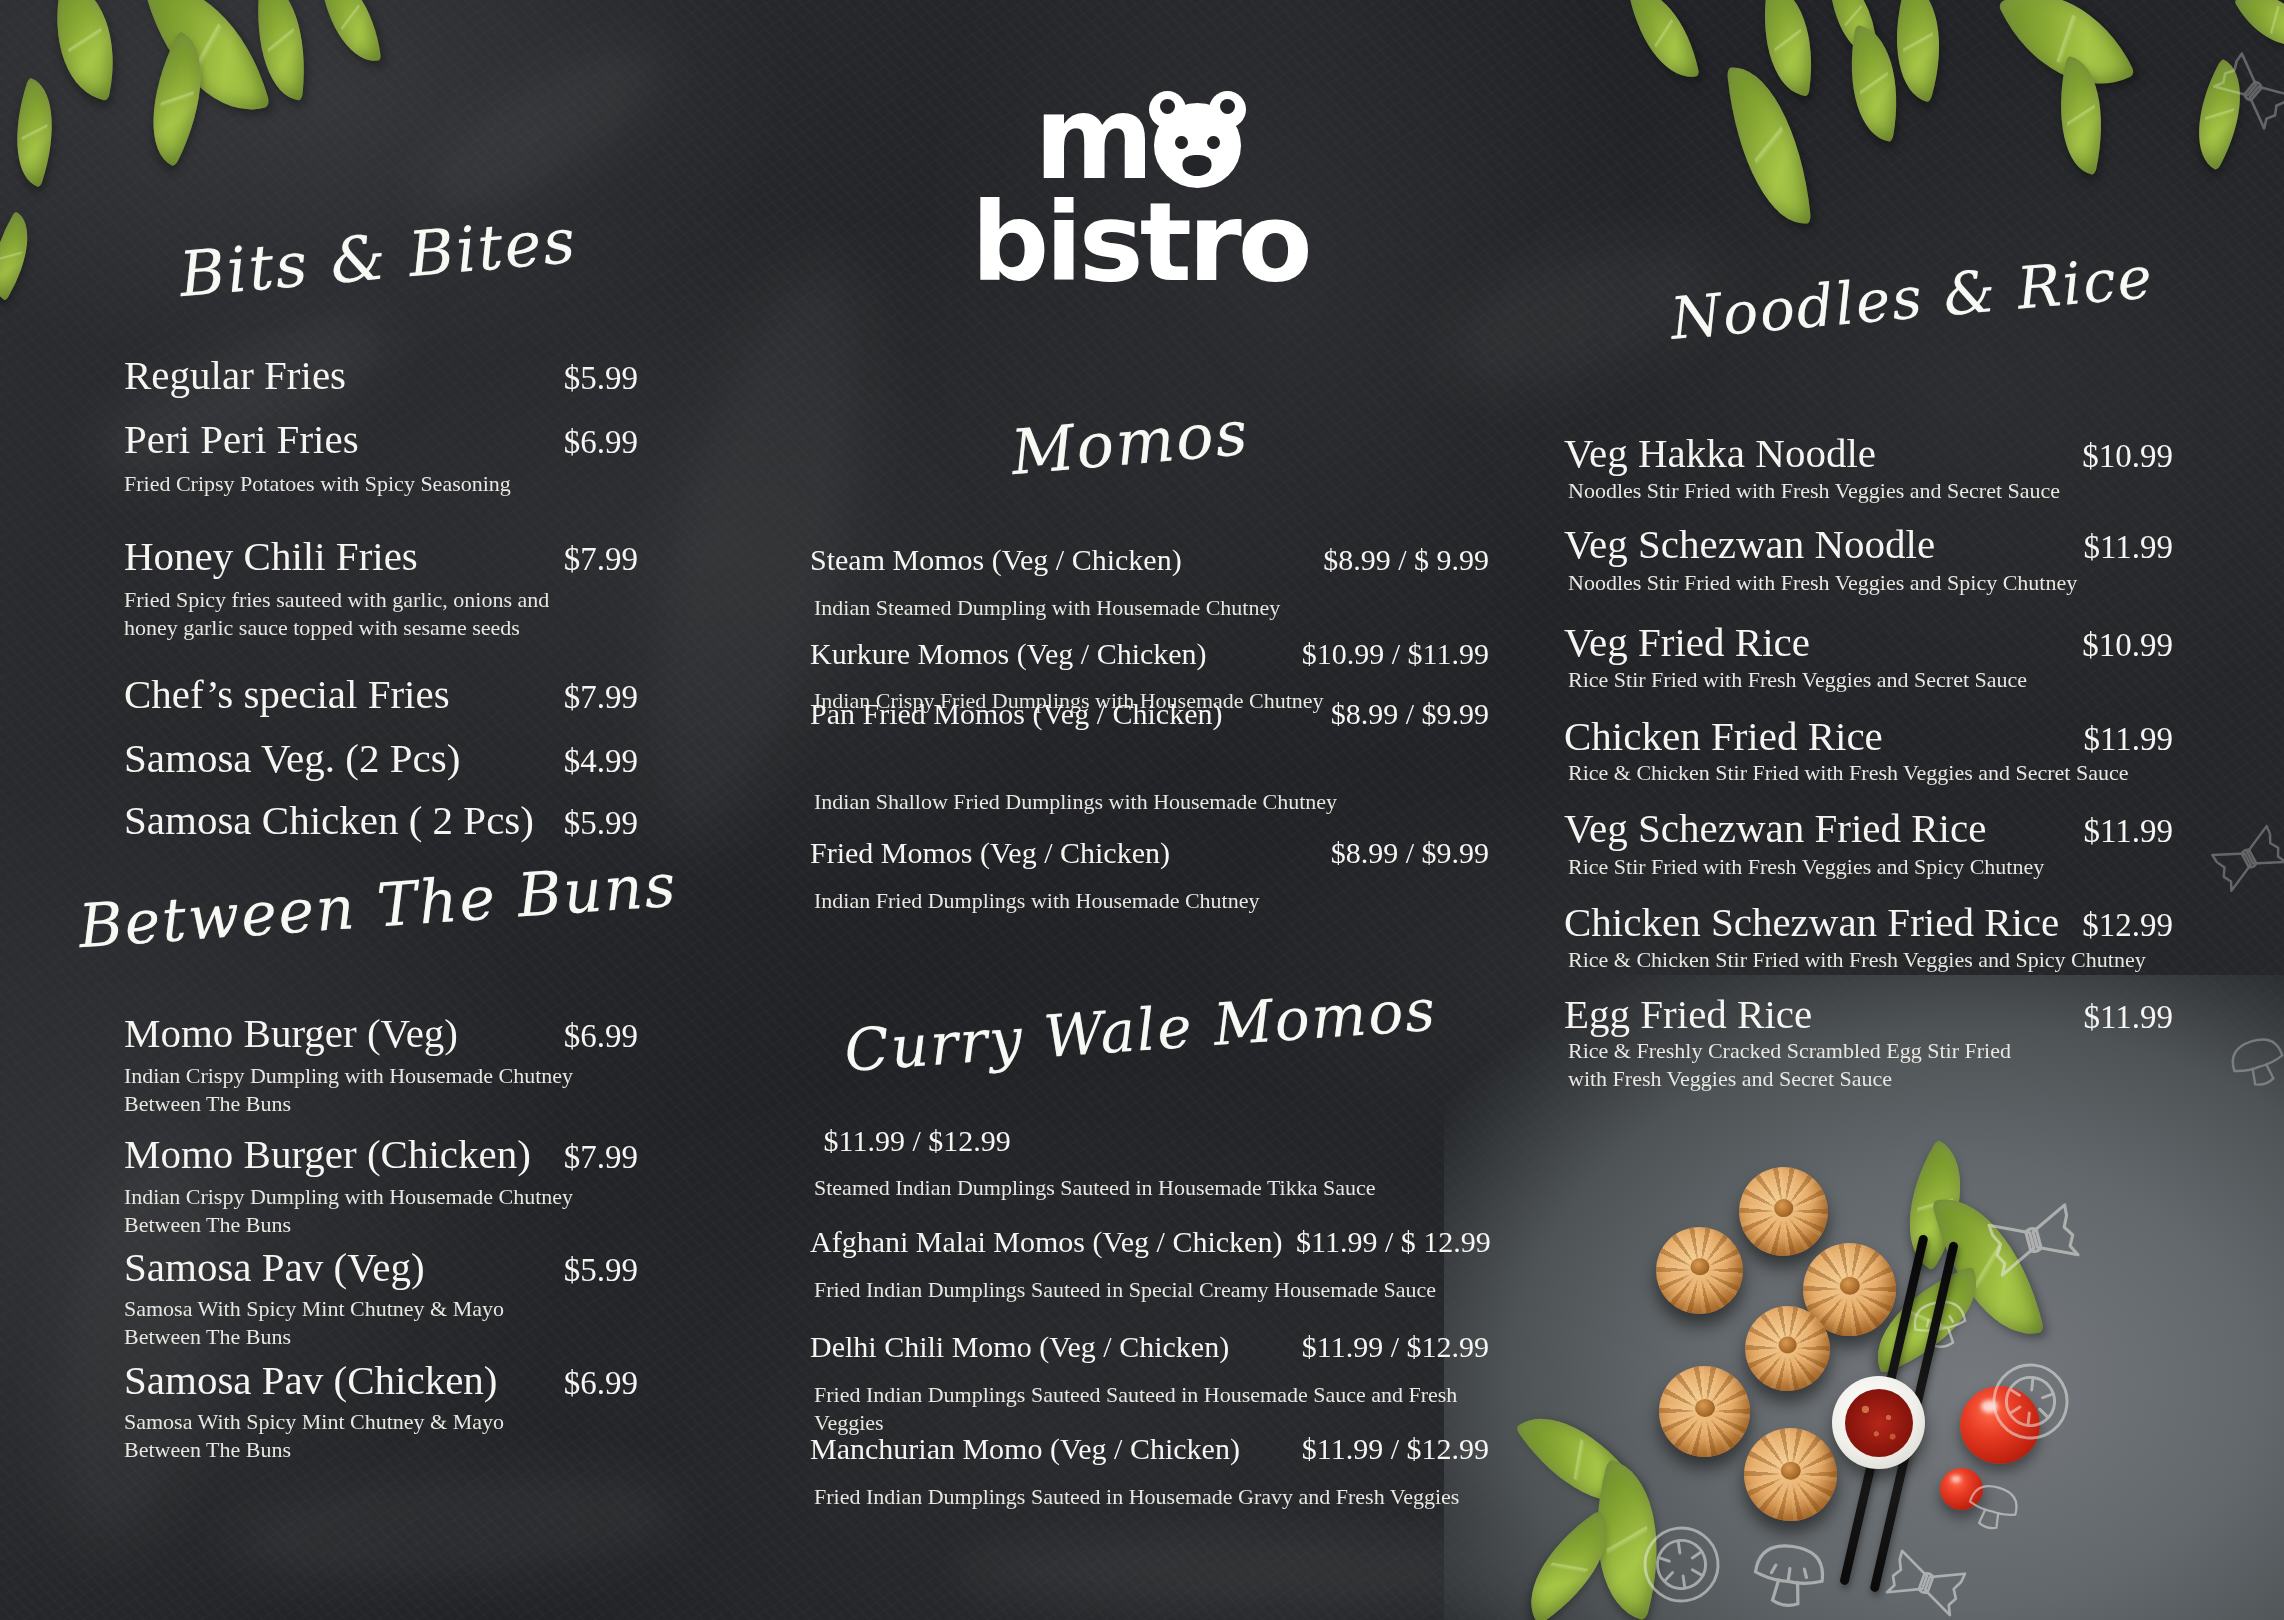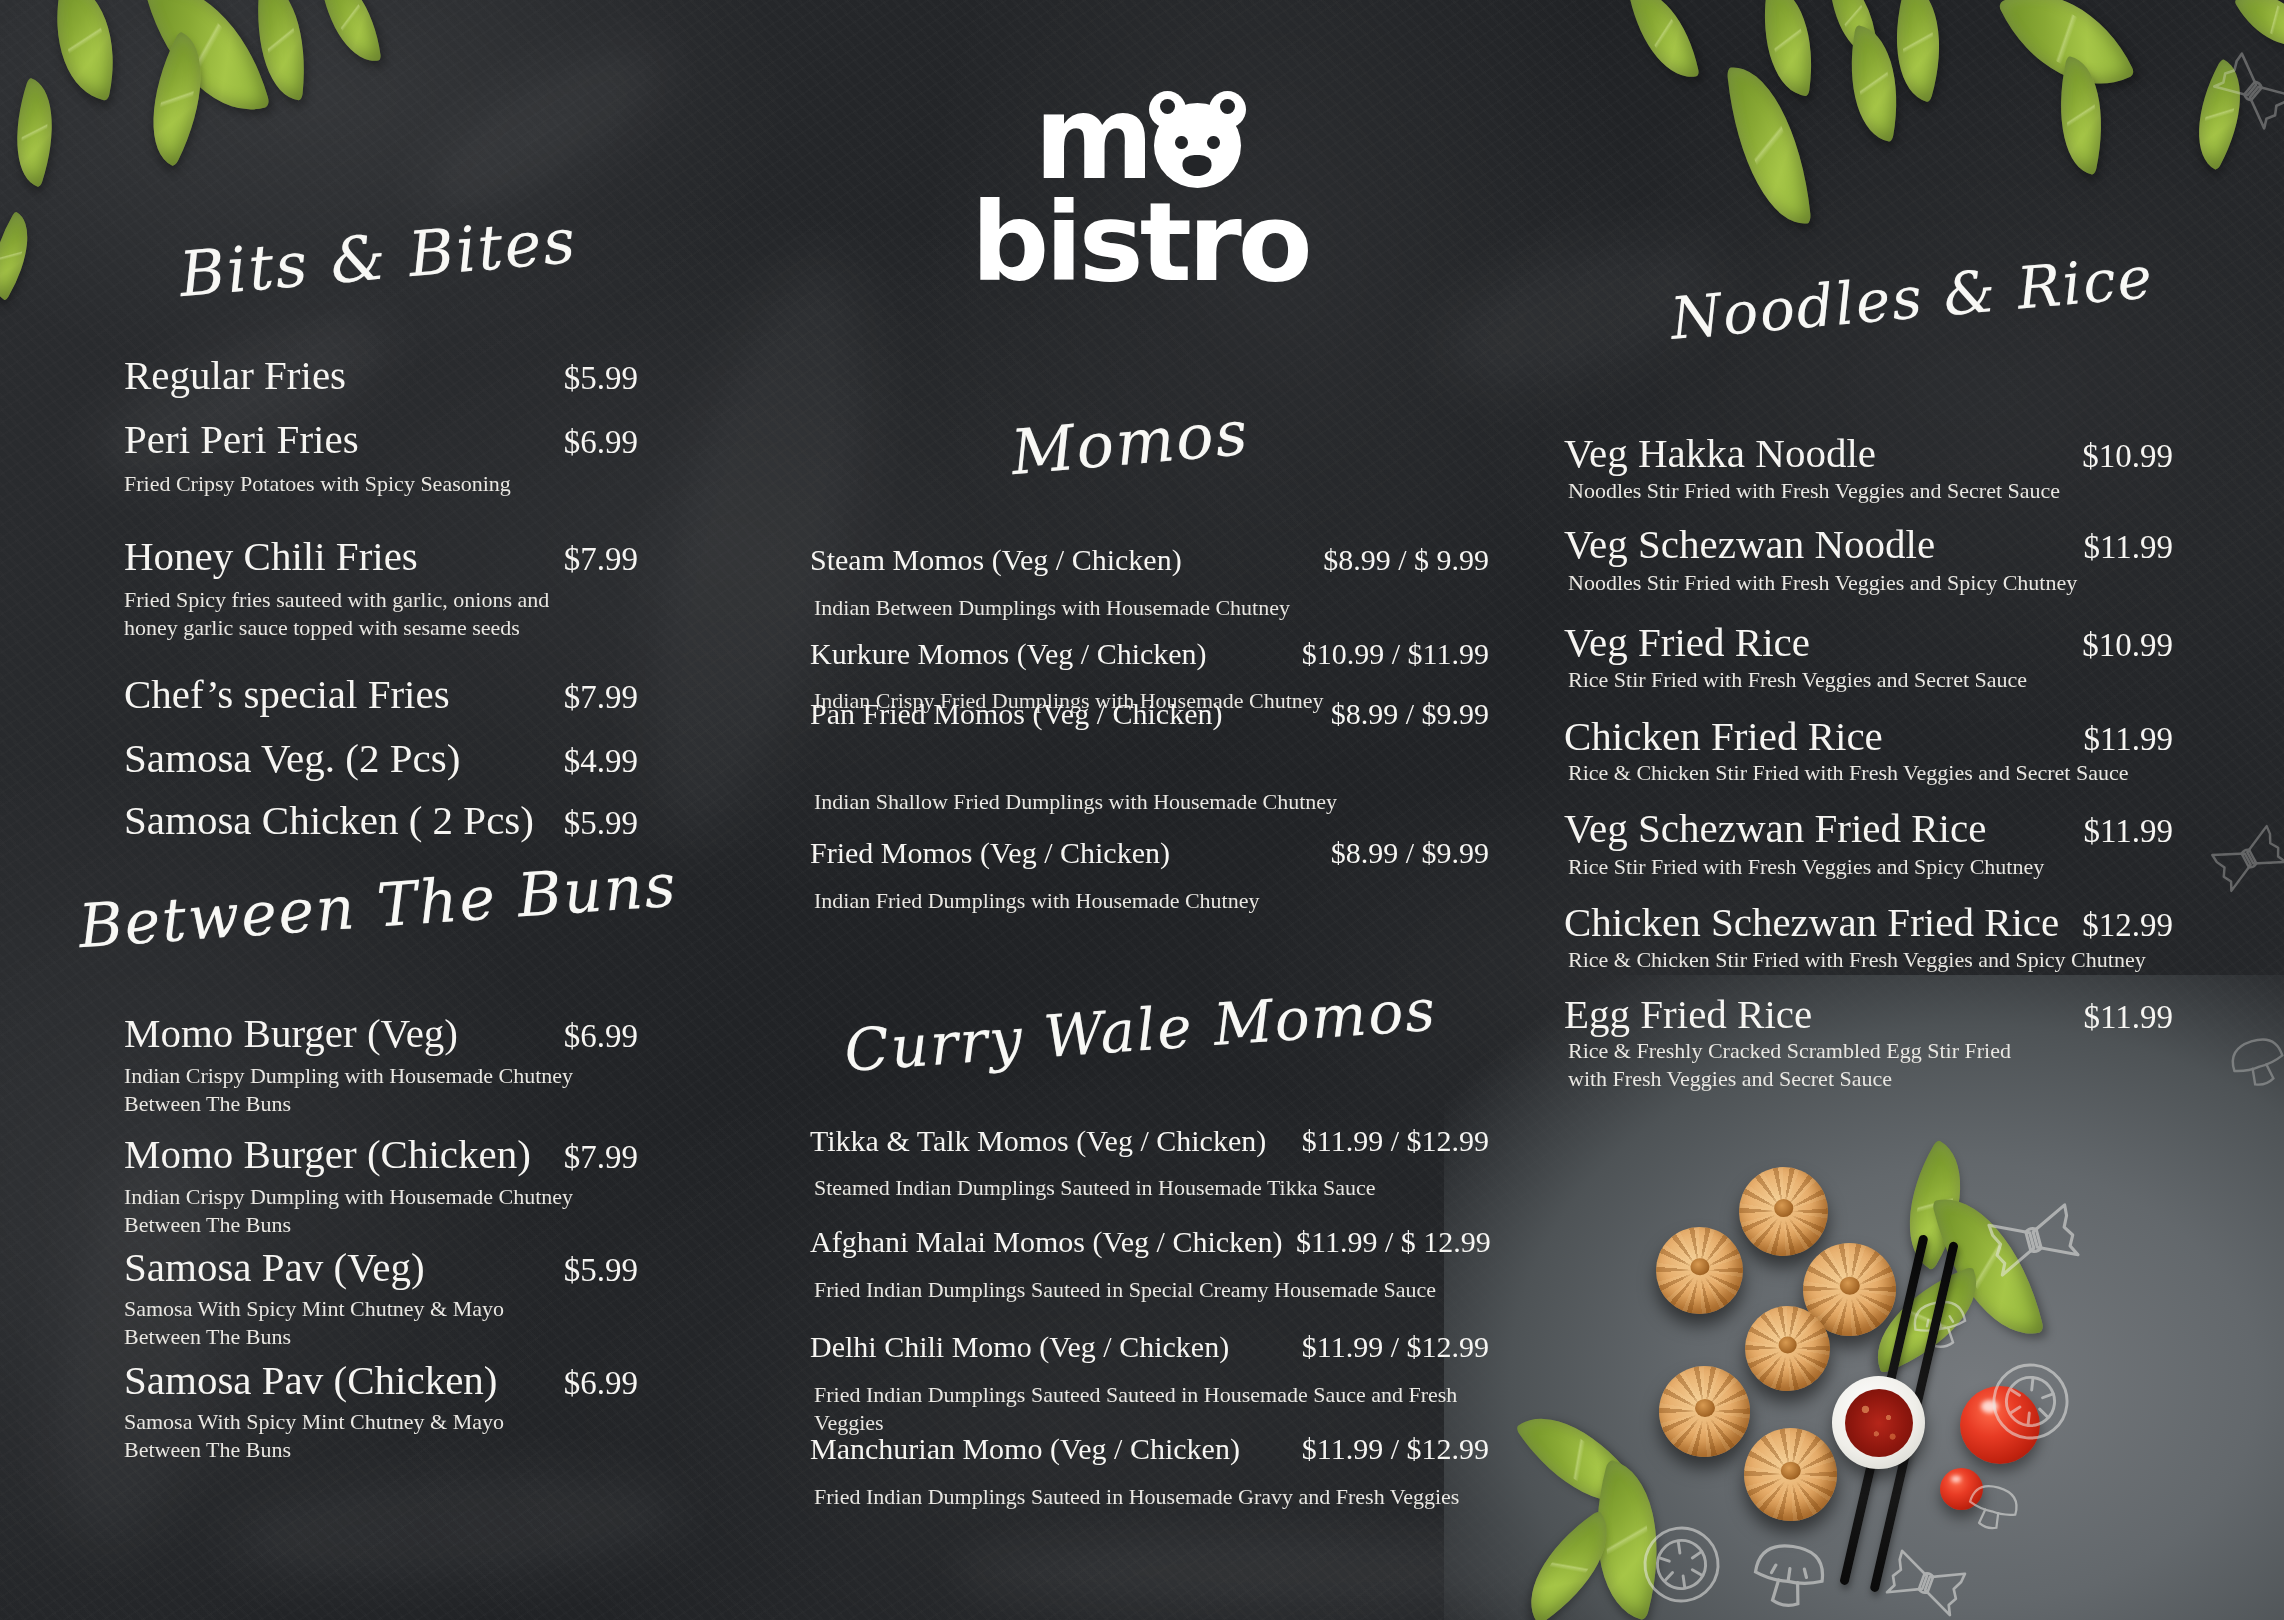--- a/index.html
+++ b/index.html
@@ -313,21 +313,21 @@
     <div class="desc dw420" style="top:1408px;">Samosa With Spicy Mint Chutney &amp; Mayo Between The Buns</div>
   </div>
 
   <div class="col-mid">
     <div class="script-heading" style="left:873px;top:406px;width:514px;font-size:62px;transform:rotate(-5deg);">Momos</div>
 
     <div class="item mid" style="top:543px;">
       <span class="item-name">Steam Momos (Veg / Chicken)</span>
       <span class="item-price">$8.99 / $ 9.99</span>
     </div>
-    <div class="desc mdw" style="top:594px;">Indian Between Dumplings with Housemade Chutney</div>
+    <div class="desc mdw" style="top:594px;">Indian Steamed Dumpling with Housemade Chutney</div>
 
     <div class="item mid" style="top:637px;">
       <span class="item-name">Kurkure Momos (Veg / Chicken)</span>
       <span class="item-price">$10.99 / $11.99</span>
     </div>
     <div class="desc mdw" style="top:687px;">Indian Crispy Fried Dumplings with Housemade Chutney</div>
 
     <div class="item mid" style="top:697px;">
       <span class="item-name">Pan Fried Momos (Veg / Chicken)</span>
       <span class="item-price">$8.99 / $9.99</span>
@@ -338,21 +338,20 @@
       <span class="item-name">Fried Momos (Veg / Chicken)</span>
       <span class="item-price">$8.99 / $9.99</span>
     </div>
     <div class="desc mdw" style="top:887px;">Indian Fried Dumplings with Housemade Chutney</div>
   </div>
 
   <div class="col-mid">
     <div class="script-heading" style="left:844px;top:998px;width:543px;font-size:58px;transform:rotate(-4deg);">Curry Wale Momos</div>
 
     <div class="item mid" style="top:1124px;">
-      <span class="item-name">Tikka &amp; Talk Momos (Veg / Chicken)</span>
       <span class="item-price">$11.99 / $12.99</span>
     </div>
     <div class="desc mdw" style="top:1174px;">Steamed Indian Dumplings Sauteed in Housemade Tikka Sauce</div>
 
     <div class="item mid" style="top:1225px;">
       <span class="item-name">Afghani Malai Momos (Veg / Chicken)</span>
       <span class="item-price">$11.99 / $ 12.99</span>
     </div>
     <div class="desc mdw" style="top:1276px;">Fried Indian Dumplings Sauteed in Special Creamy Housemade Sauce</div>
 

